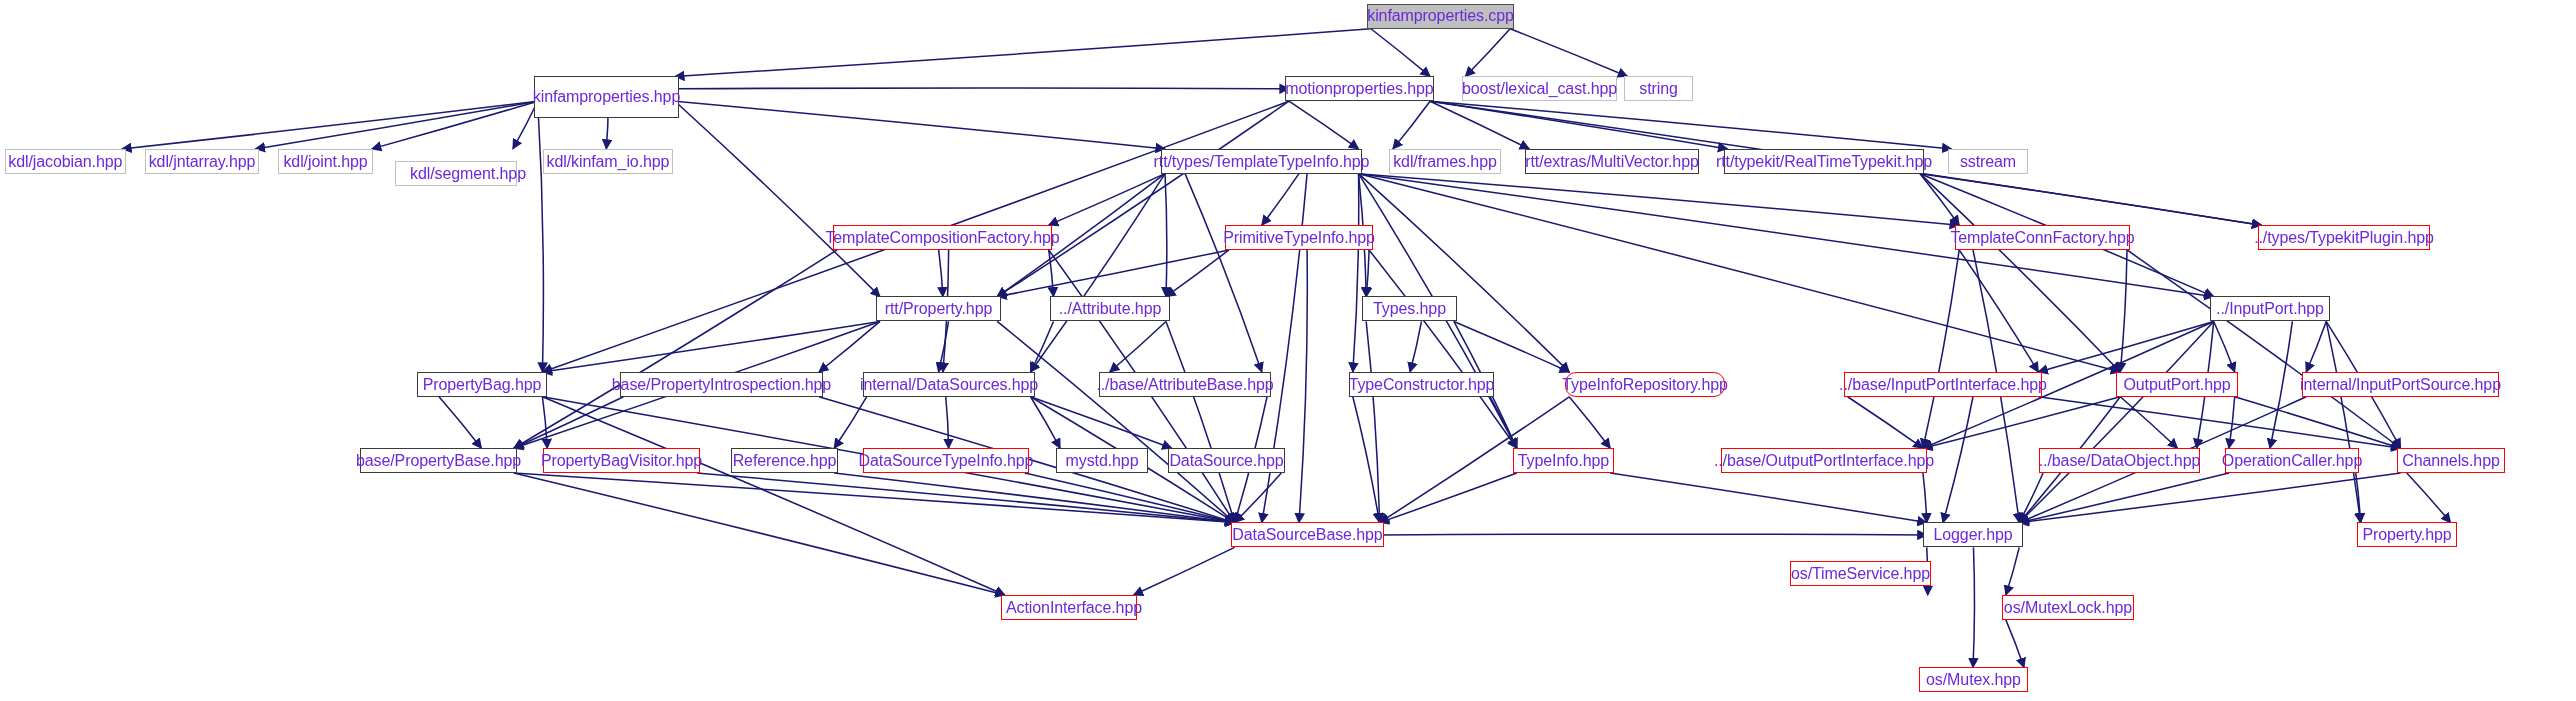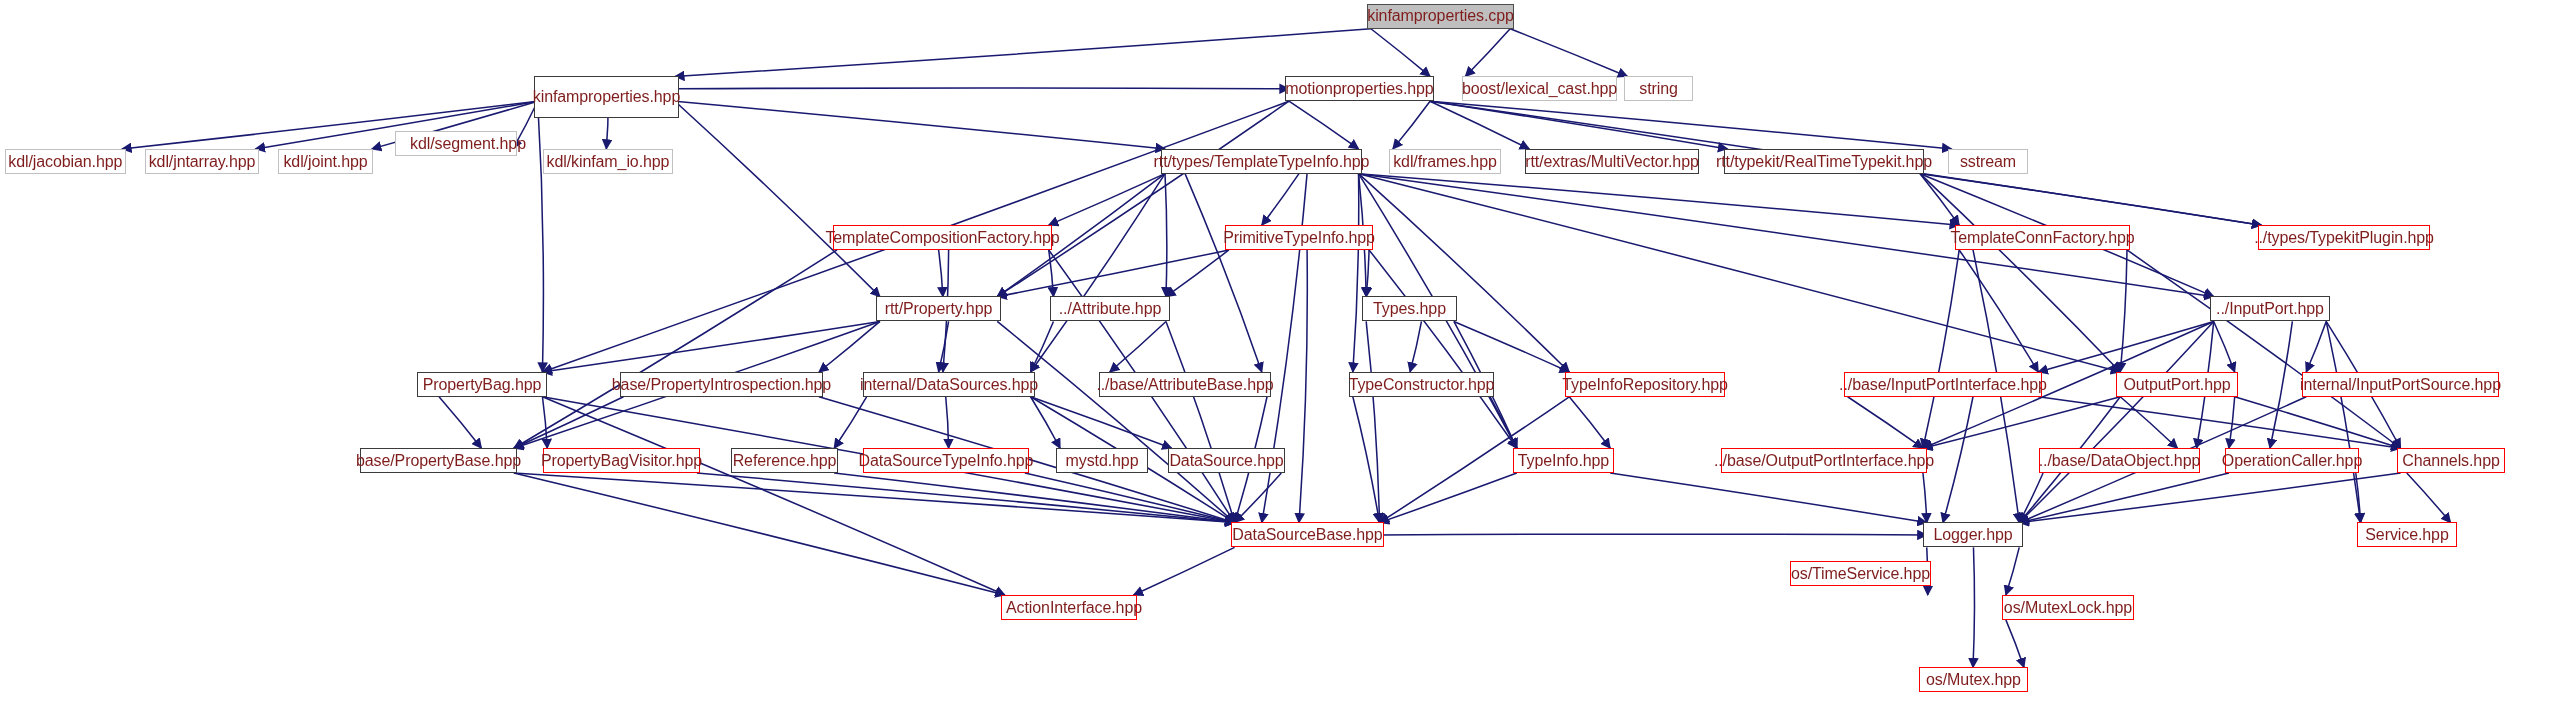--- a/index.html
+++ b/index.html
@@ -17,21 +17,21 @@
     box-sizing:border-box;
     display:flex;
     align-items:center;
     justify-content:center;
     background:#ffffff;
     white-space:nowrap;
     line-height:1;
   }
   .node .lbl{
     font-size:16px;
-    color:#7f1d1d;
+    color:#6d28d9;
     letter-spacing:-0.1px;
   }
   
   .b-grey  { border:1px solid #c0c0c0; }
   .b-black { border:1px solid #3a3a3a; }
   .b-red   { border:1.9px solid #ff0000; }
   .b-root  { border:1.9px solid #4d4d4d; background:#bfbfbf; }
 </style>
 </head>
 <body>
@@ -181,21 +181,21 @@
     </div>
     <div class="node b-grey" style="left: 4.8px; top: 149px; width: 121px; height: 25px;">
       <span class="lbl">kdl/jacobian.hpp</span>
     </div>
     <div class="node b-grey" style="left: 145px; top: 149px; width: 114px; height: 25px;">
       <span class="lbl">kdl/jntarray.hpp</span>
     </div>
     <div class="node b-grey" style="left: 278px; top: 149px; width: 95px; height: 25px;">
       <span class="lbl">kdl/joint.hpp</span>
     </div>
-    <div class="node b-grey" style="left: 395px; top: 131px; width: 122px; height: 25px; padding-left: 24px;">
+    <div class="node b-grey" style="left: 395px; top: 161px; width: 122px; height: 25px; padding-left: 24px;">
       <span class="lbl">kdl/segment.hpp</span>
     </div>
     <div class="node b-grey" style="left: 543px; top: 149px; width: 130px; height: 25px;">
       <span class="lbl">kdl/kinfam_io.hpp</span>
     </div>
     <div class="node b-black" style="left: 1161px; top: 149px; width: 201px; height: 25px;">
       <span class="lbl">rtt/types/TemplateTypeInfo.hpp</span>
     </div>
     <div class="node b-grey" style="left: 1389px; top: 149px; width: 112px; height: 25px;">
       <span class="lbl">kdl/frames.hpp</span>
@@ -241,21 +241,21 @@
     </div>
     <div class="node b-black" style="left: 863px; top: 372px; width: 172px; height: 25px;">
       <span class="lbl">internal/DataSources.hpp</span>
     </div>
     <div class="node b-black" style="left: 1099px; top: 372px; width: 172px; height: 25px;">
       <span class="lbl">../base/AttributeBase.hpp</span>
     </div>
     <div class="node b-black" style="left: 1349px; top: 372px; width: 145px; height: 25px;">
       <span class="lbl">TypeConstructor.hpp</span>
     </div>
-    <div class="node b-red" style="left: 1565px; top: 372px; width: 160px; height: 25px;">
+    <div class="node b-red" style="left: 1565px; top: 372px; width: 160px; height: 25px; border-radius: 11px;">
       <span class="lbl">TypeInfoRepository.hpp</span>
     </div>
     <div class="node b-red" style="left: 1844px; top: 372px; width: 198px; height: 25px;">
       <span class="lbl">../base/InputPortInterface.hpp</span>
     </div>
     <div class="node b-red" style="left: 2116px; top: 372px; width: 122px; height: 25px;">
       <span class="lbl">OutputPort.hpp</span>
     </div>
     <div class="node b-red" style="left: 2302px; top: 372px; width: 197px; height: 25px;">
       <span class="lbl">internal/InputPortSource.hpp</span>
@@ -293,21 +293,21 @@
     <div class="node b-red" style="left: 2397px; top: 448px; width: 108px; height: 25px;">
       <span class="lbl">Channels.hpp</span>
     </div>
     <div class="node b-red" style="left: 1231px; top: 522px; width: 153px; height: 25px;">
       <span class="lbl">DataSourceBase.hpp</span>
     </div>
     <div class="node b-black" style="left: 1923px; top: 522px; width: 100px; height: 25px;">
       <span class="lbl">Logger.hpp</span>
     </div>
     <div class="node b-red" style="left: 2357px; top: 522px; width: 100px; height: 25px;">
-      <span class="lbl">Service.hpp</span>
+      <span class="lbl">Property.hpp</span>
     </div>
     <div class="node b-red" style="left: 1001px; top: 595px; width: 136px; height: 25px; padding-left: 10px;">
       <span class="lbl">ActionInterface.hpp</span>
     </div>
     <div class="node b-red" style="left: 1790px; top: 561px; width: 141px; height: 25px; text-align: right;">
       <span class="lbl">os/TimeService.hpp</span>
     </div>
     <div class="node b-red" style="left: 2002px; top: 595px; width: 132px; height: 25px;">
       <span class="lbl">os/MutexLock.hpp</span>
     </div>

